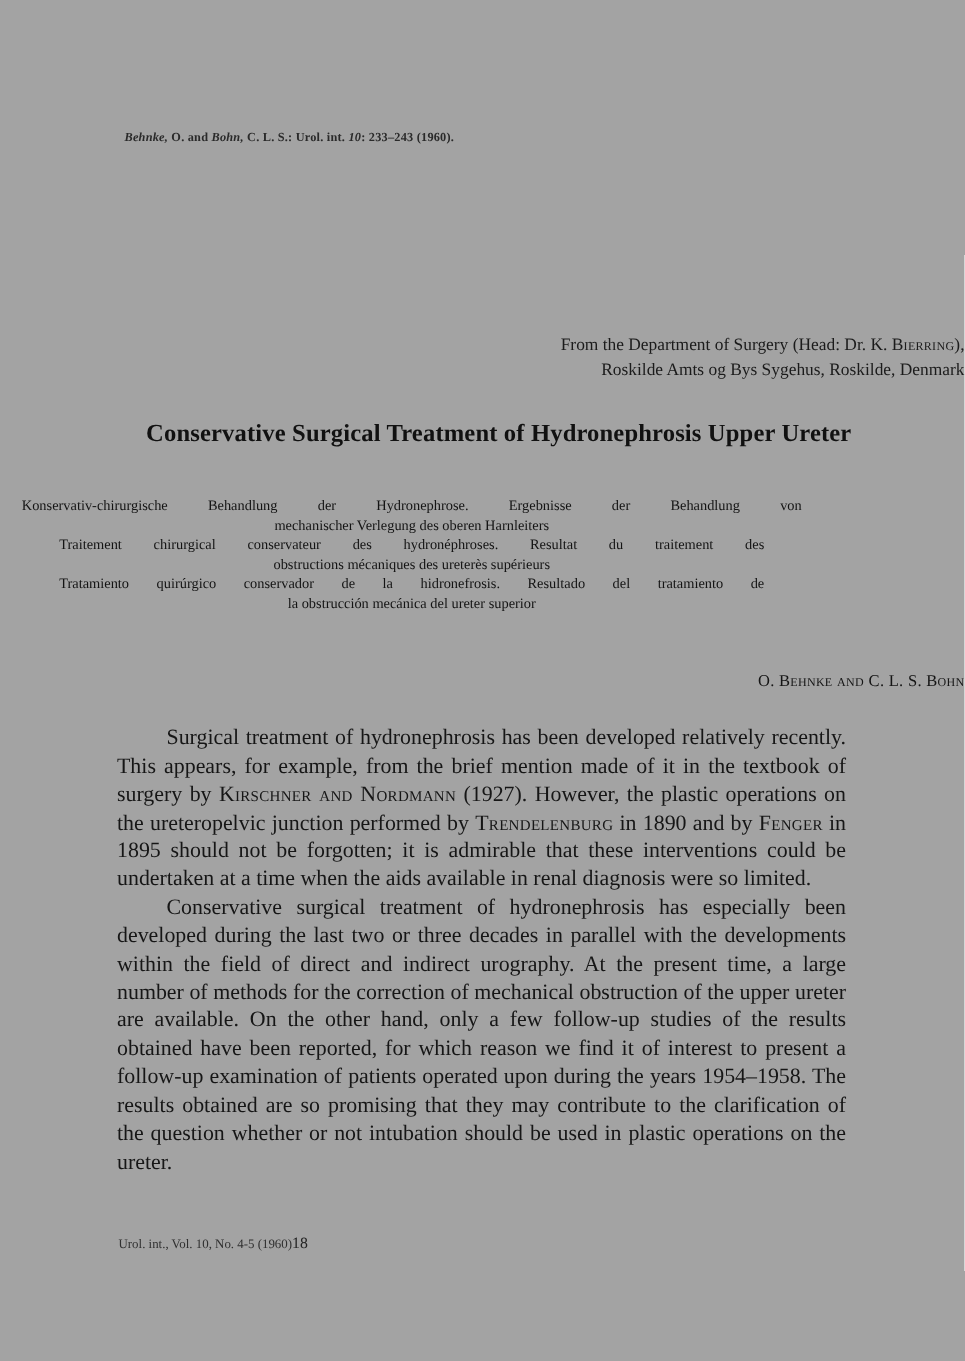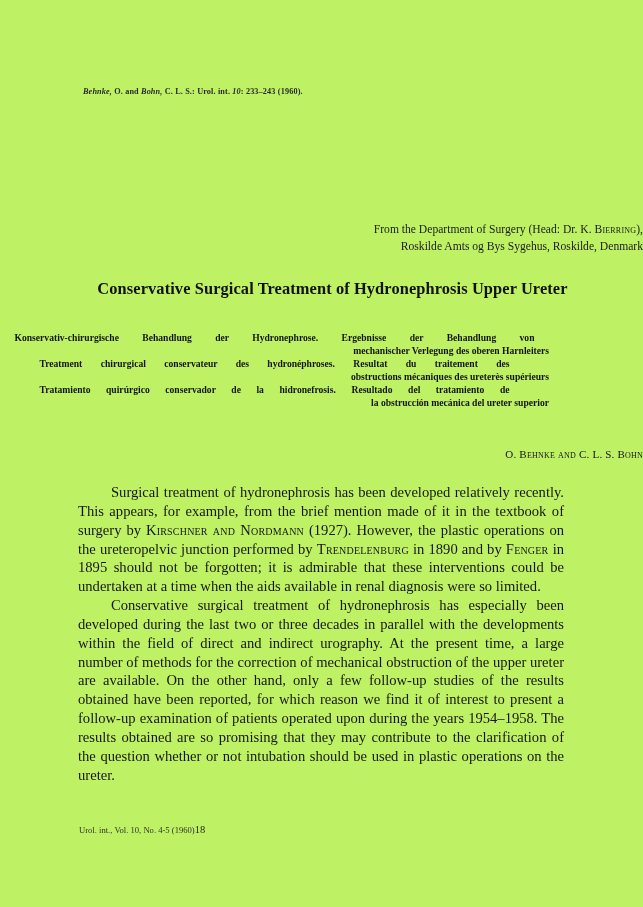--- a/index.html
+++ b/index.html
@@ -12,21 +12,21 @@
     height: 907px;
     position: relative;
     font-family: "Liberation Serif", "DejaVu Serif", serif;
     color: #1a1a1a;
     overflow: hidden;
   }
 
   .page {
     position: absolute;
     inset: 0;
-    background: #bef264;
+    background: #a3a3a3;
   }
 
   
   .citation {
     position: absolute;
     top: 87px;
     left: 83px;
     width: 480px;
     font-size: 8.2px;
     letter-spacing: 0.15px;
@@ -74,40 +74,40 @@
   }
 
   
   .subtitles {
     position: absolute;
     top: 331px;
     left: 0;
     width: 549px;
     text-align: center;
     font-size: 9.6px;
-    font-weight: bold;
+    font-weight: normal;
     line-height: 13.1px;
     color: #141414;
   }
   .sub-block { margin-bottom: 0px; }
   .sub-just {
     display: block;
     width: 470px;
     margin: 0 auto;
     text-align: justify;
     text-align-last: justify;
   }
   .sub-just-wide {
     display: block;
     width: 520px;
     margin: 0 auto;
     text-align: justify;
     text-align-last: justify;
   }
-  .sub-center { display: block; text-align: right; }
+  .sub-center { display: block; text-align: center; }
 
   
   .byline {
     position: absolute;
     top: 448px;
     left: 0;
     width: 643px;
     text-align: right;
     font-size: 11px;
     color: #151515;
@@ -177,21 +177,21 @@
     <span>Conservative Surgical Treatment of Hydronephrosis</span>
     <span>Upper Ureter</span>
   </h1>
 
   <div class="subtitles">
     <div class="sub-block">
       <span class="sub-just-wide">Konservativ-chirurgische Behandlung der Hydronephrose. Ergebnisse der Behandlung von</span>
       <span class="sub-center">mechanischer Verlegung des oberen Harnleiters</span>
     </div>
     <div class="sub-block">
-      <span class="sub-just">Treatment chirurgical conservateur des hydronéphroses. Resultat du traitement des</span>
+      <span class="sub-just">Traitement chirurgical conservateur des hydronéphroses. Resultat du traitement des</span>
       <span class="sub-center">obstructions mécaniques des ureterès supérieurs</span>
     </div>
     <div class="sub-block">
       <span class="sub-just">Tratamiento quirúrgico conservador de la hidronefrosis. Resultado del tratamiento de</span>
       <span class="sub-center">la obstrucción mecánica del ureter superior</span>
     </div>
   </div>
 
   <div class="byline">
     <span class="sc">O. Behnke</span>

